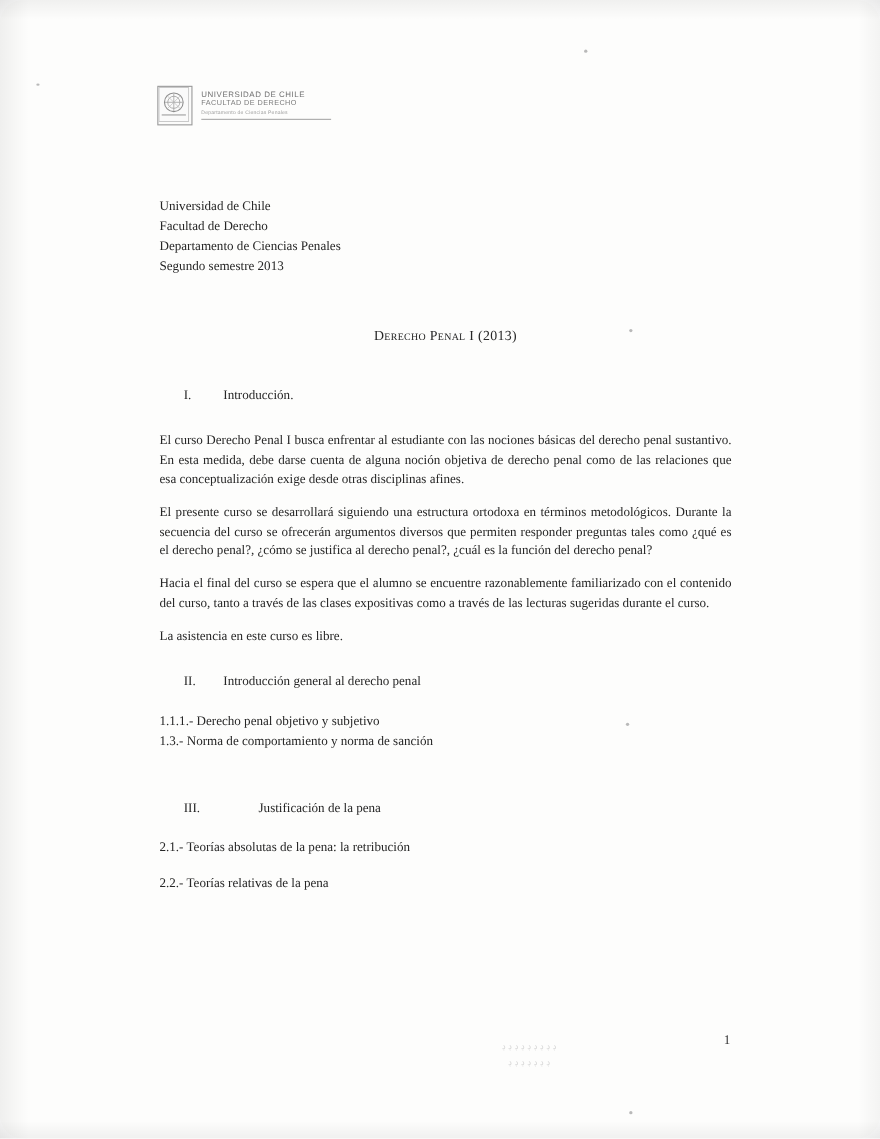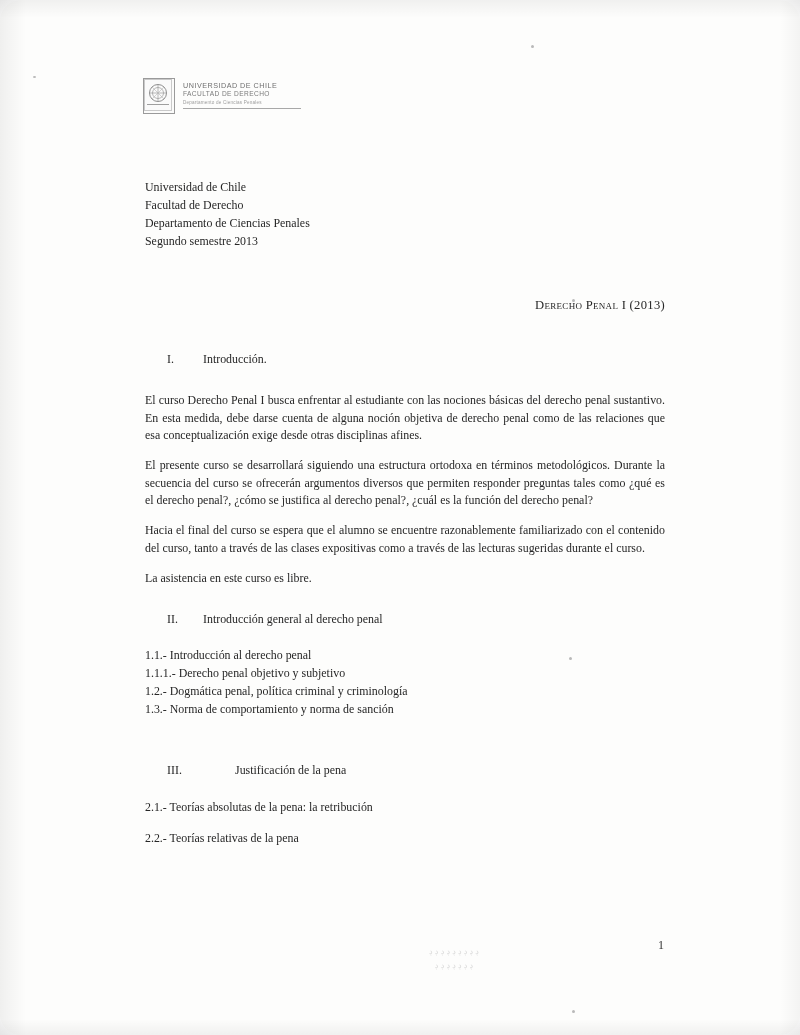--- a/index.html
+++ b/index.html
@@ -117,21 +117,21 @@
     font-size: 11.9px;
     line-height: 1.46;
     color: #262626;
   }
 
   .affiliation div {
     line-height: 1.52;
   }
 
   .doc-title {
-    text-align: right;
+    text-align: center;
     margin-top: 46px;
     font-variant: small-caps;
     letter-spacing: 0.3px;
     font-size: 12.6px;
   }
 
   .section-heading {
     display: flex;
     margin-top: 36px;
   }
@@ -160,21 +160,21 @@
   .page-number {
     position: absolute;
     right: 136px;
     top: 938px;
     font-size: 12px;
     color: #333;
   }
 
   .footer-ghost {
     position: absolute;
-    left: 339px;
+    left: 366px;
     top: 945px;
     width: 230px;
     font-family: "Liberation Sans", sans-serif;
     font-size: 8px;
     color: #d8d8d8;
     line-height: 1.7;
     text-align: center;
     letter-spacing: 1px;
     pointer-events: none;
   }
@@ -234,23 +234,21 @@
     <p class="para">El presente curso se desarrollará siguiendo una estructura ortodoxa en términos metodológicos. Durante la secuencia del curso se ofrecerán argumentos diversos que permiten responder preguntas tales como ¿qué es el derecho penal?, ¿cómo se justifica al derecho penal?, ¿cuál es la función del derecho penal?</p>
     <p class="para">Hacia el final del curso se espera que el alumno se encuentre razonablemente familiarizado con el contenido del curso, tanto a través de las clases expositivas como a través de las lecturas sugeridas durante el curso.</p>
     <p class="para">La asistencia en este curso es  libre.</p>
 
     <div class="section-heading" style="margin-top:23px;">
       <div class="num">II.</div>
       <div class="txt">Introducción general al derecho penal</div>
     </div>
 
     <div class="toc">
-      <div>1.1.- Introducción al derecho penal</div>
       <div>1.1.1.- Derecho penal objetivo y subjetivo</div>
-      <div>1.2.- Dogmática penal, política criminal y criminología</div>
       <div>1.3.- Norma de comportamiento y norma de sanción</div>
     </div>
 
     <div class="section-heading" style="margin-top:44px;gap:32px;">
       <div class="num">III.</div>
       <div class="txt">Justificación de la pena</div>
     </div>
 
     <div class="toc toc-spaced">
       <div>2.1.- Teorías absolutas de la pena: la retribución</div>

